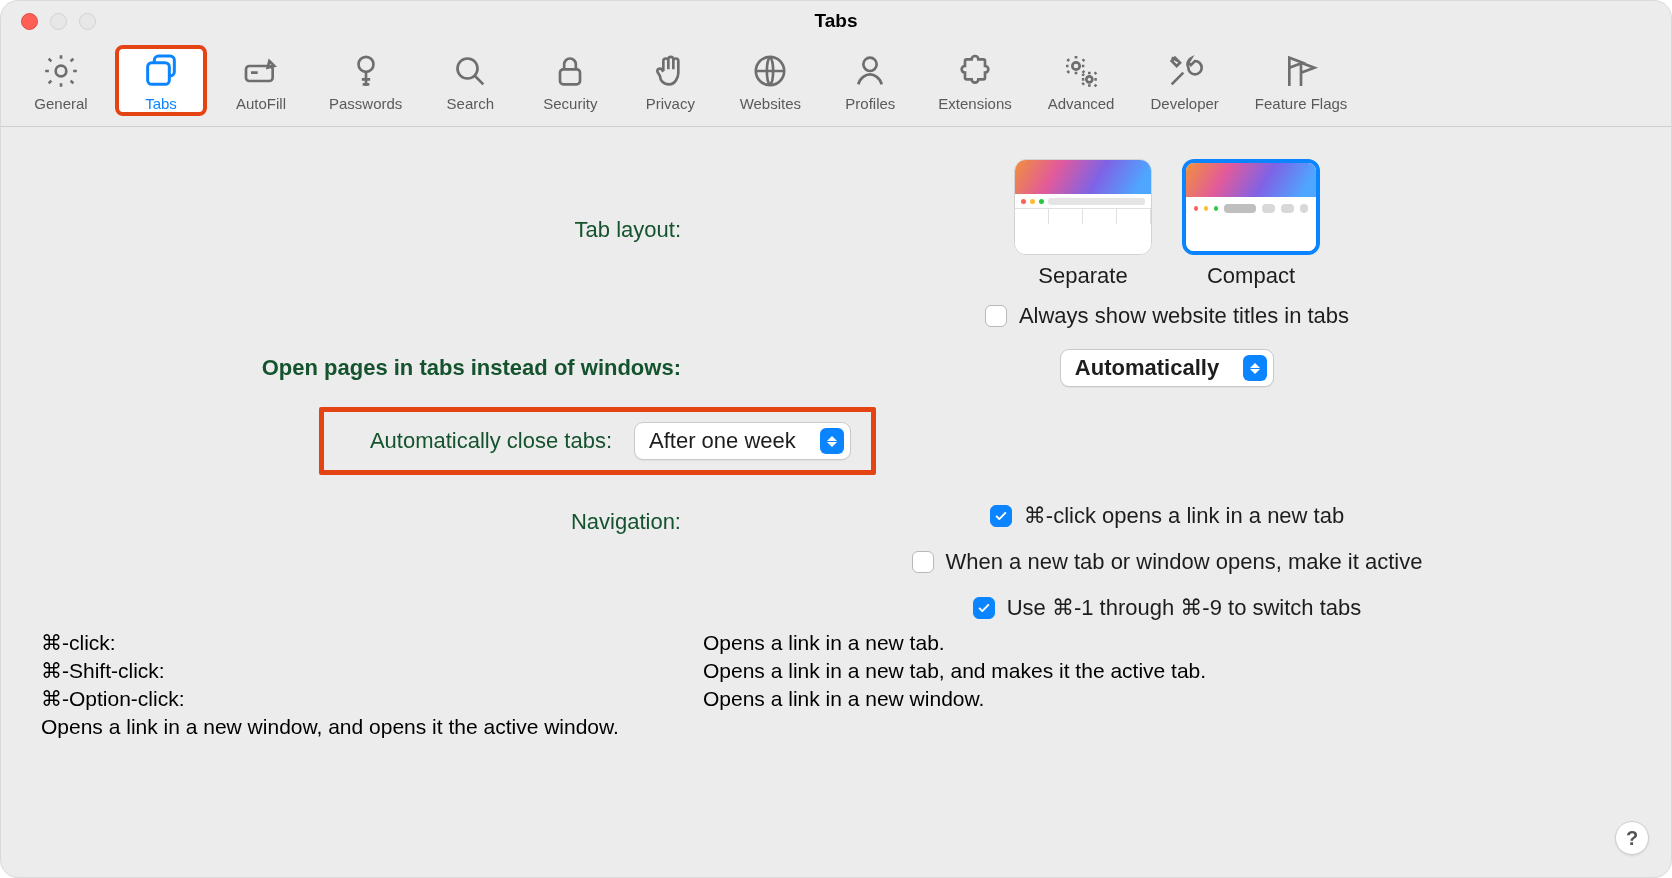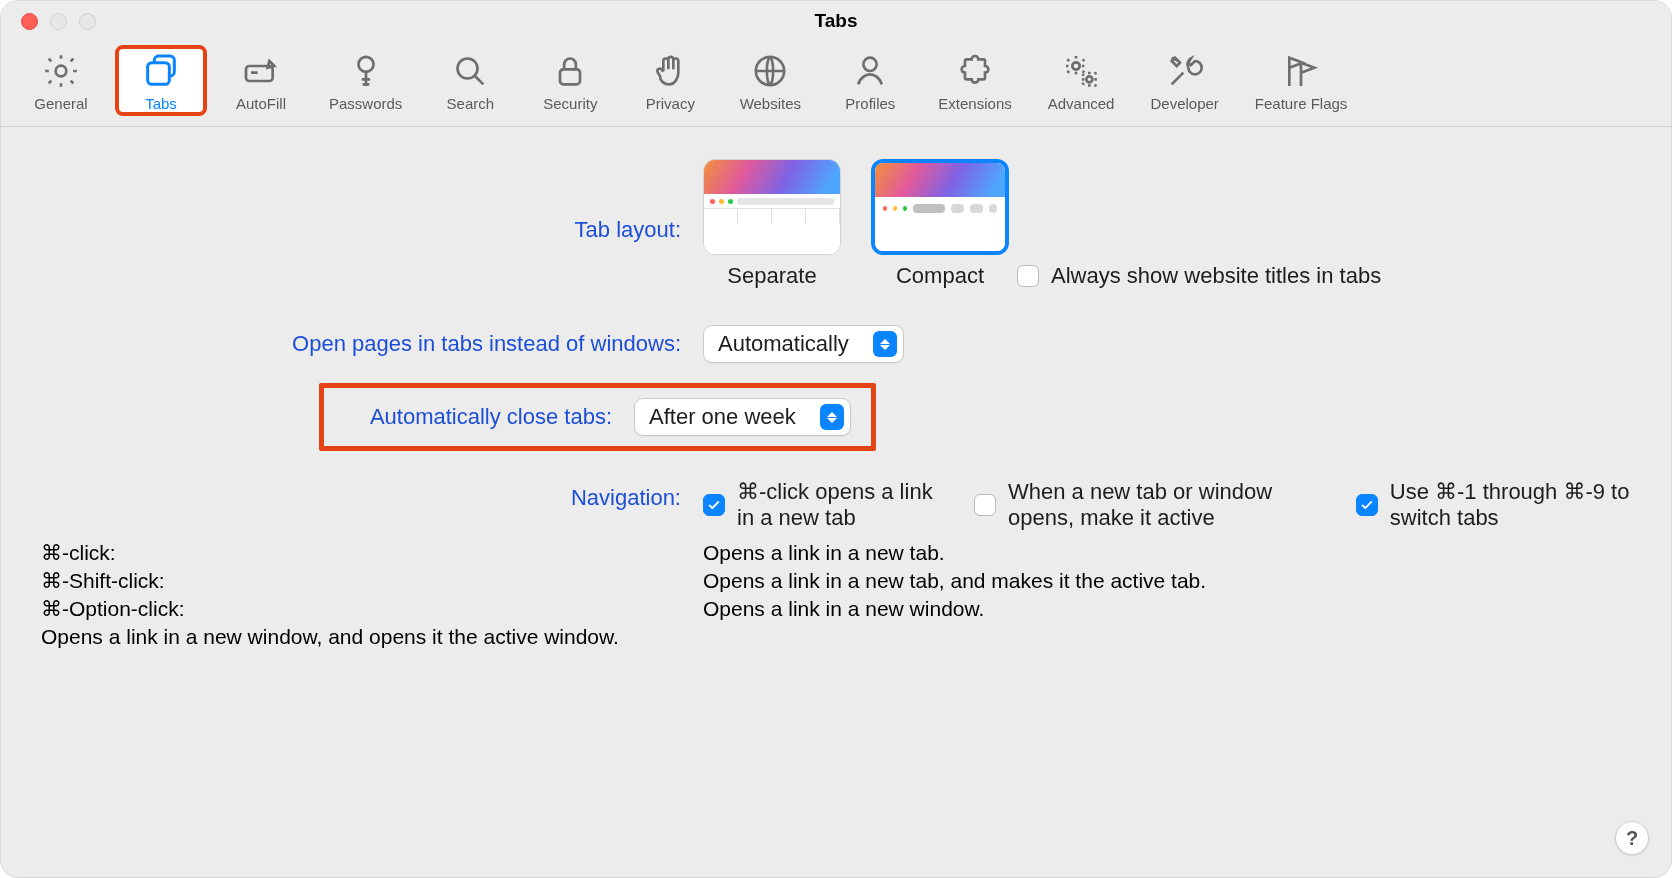--- a/index.html
+++ b/index.html
@@ -80,24 +80,24 @@
     display:grid;
     grid-template-columns: 640px 1fr;
     column-gap:22px;
     align-items:start;
     margin-bottom:20px;
   }
   .row.tight{margin-bottom:10px;}
   .label{
     text-align:right;
     font-size:22px;
-    color:#1d4ed8;
+    color:#14532d;
     padding-top:6px;
   }
-  .ctrl{ display:flex; flex-direction:row; align-items:flex-end; gap:8px; font-size:22px;}
+  .ctrl{ display:flex; flex-direction:column; align-items:center; gap:8px; font-size:22px;}
 
   
   .thumbs{ display:flex; gap:30px; align-items:flex-start;}
   .thumb{ display:flex; flex-direction:column; align-items:center; gap:8px;}
   .thumb .frame{
     width:138px; height:96px; border-radius:12px; background:#fff;
     overflow:hidden; border:1px solid #d3d3d3;
   }
   .thumb.selected .frame{
     border:4px solid var(--blue-strong);
@@ -359,21 +359,21 @@
             <span class="cap">Compact</span>
           </div>
         </div>
         <label class="check" style="margin-top:6px;">
           <span class="box"></span>
           <span>Always show website titles in tabs</span>
         </label>
       </div>
     </div>
 
-    <div class="row" style="margin-top:36px;">
+    <div class="row" style="margin-top:20px;font-weight:bold;">
       <div class="label">Open pages in tabs instead of windows:</div>
       <div class="ctrl">
         <div class="select">
           <span class="val">Automatically</span>
           <span class="arrows"></span>
         </div>
       </div>
     </div>
 
     <div class="row row-autoclose">

